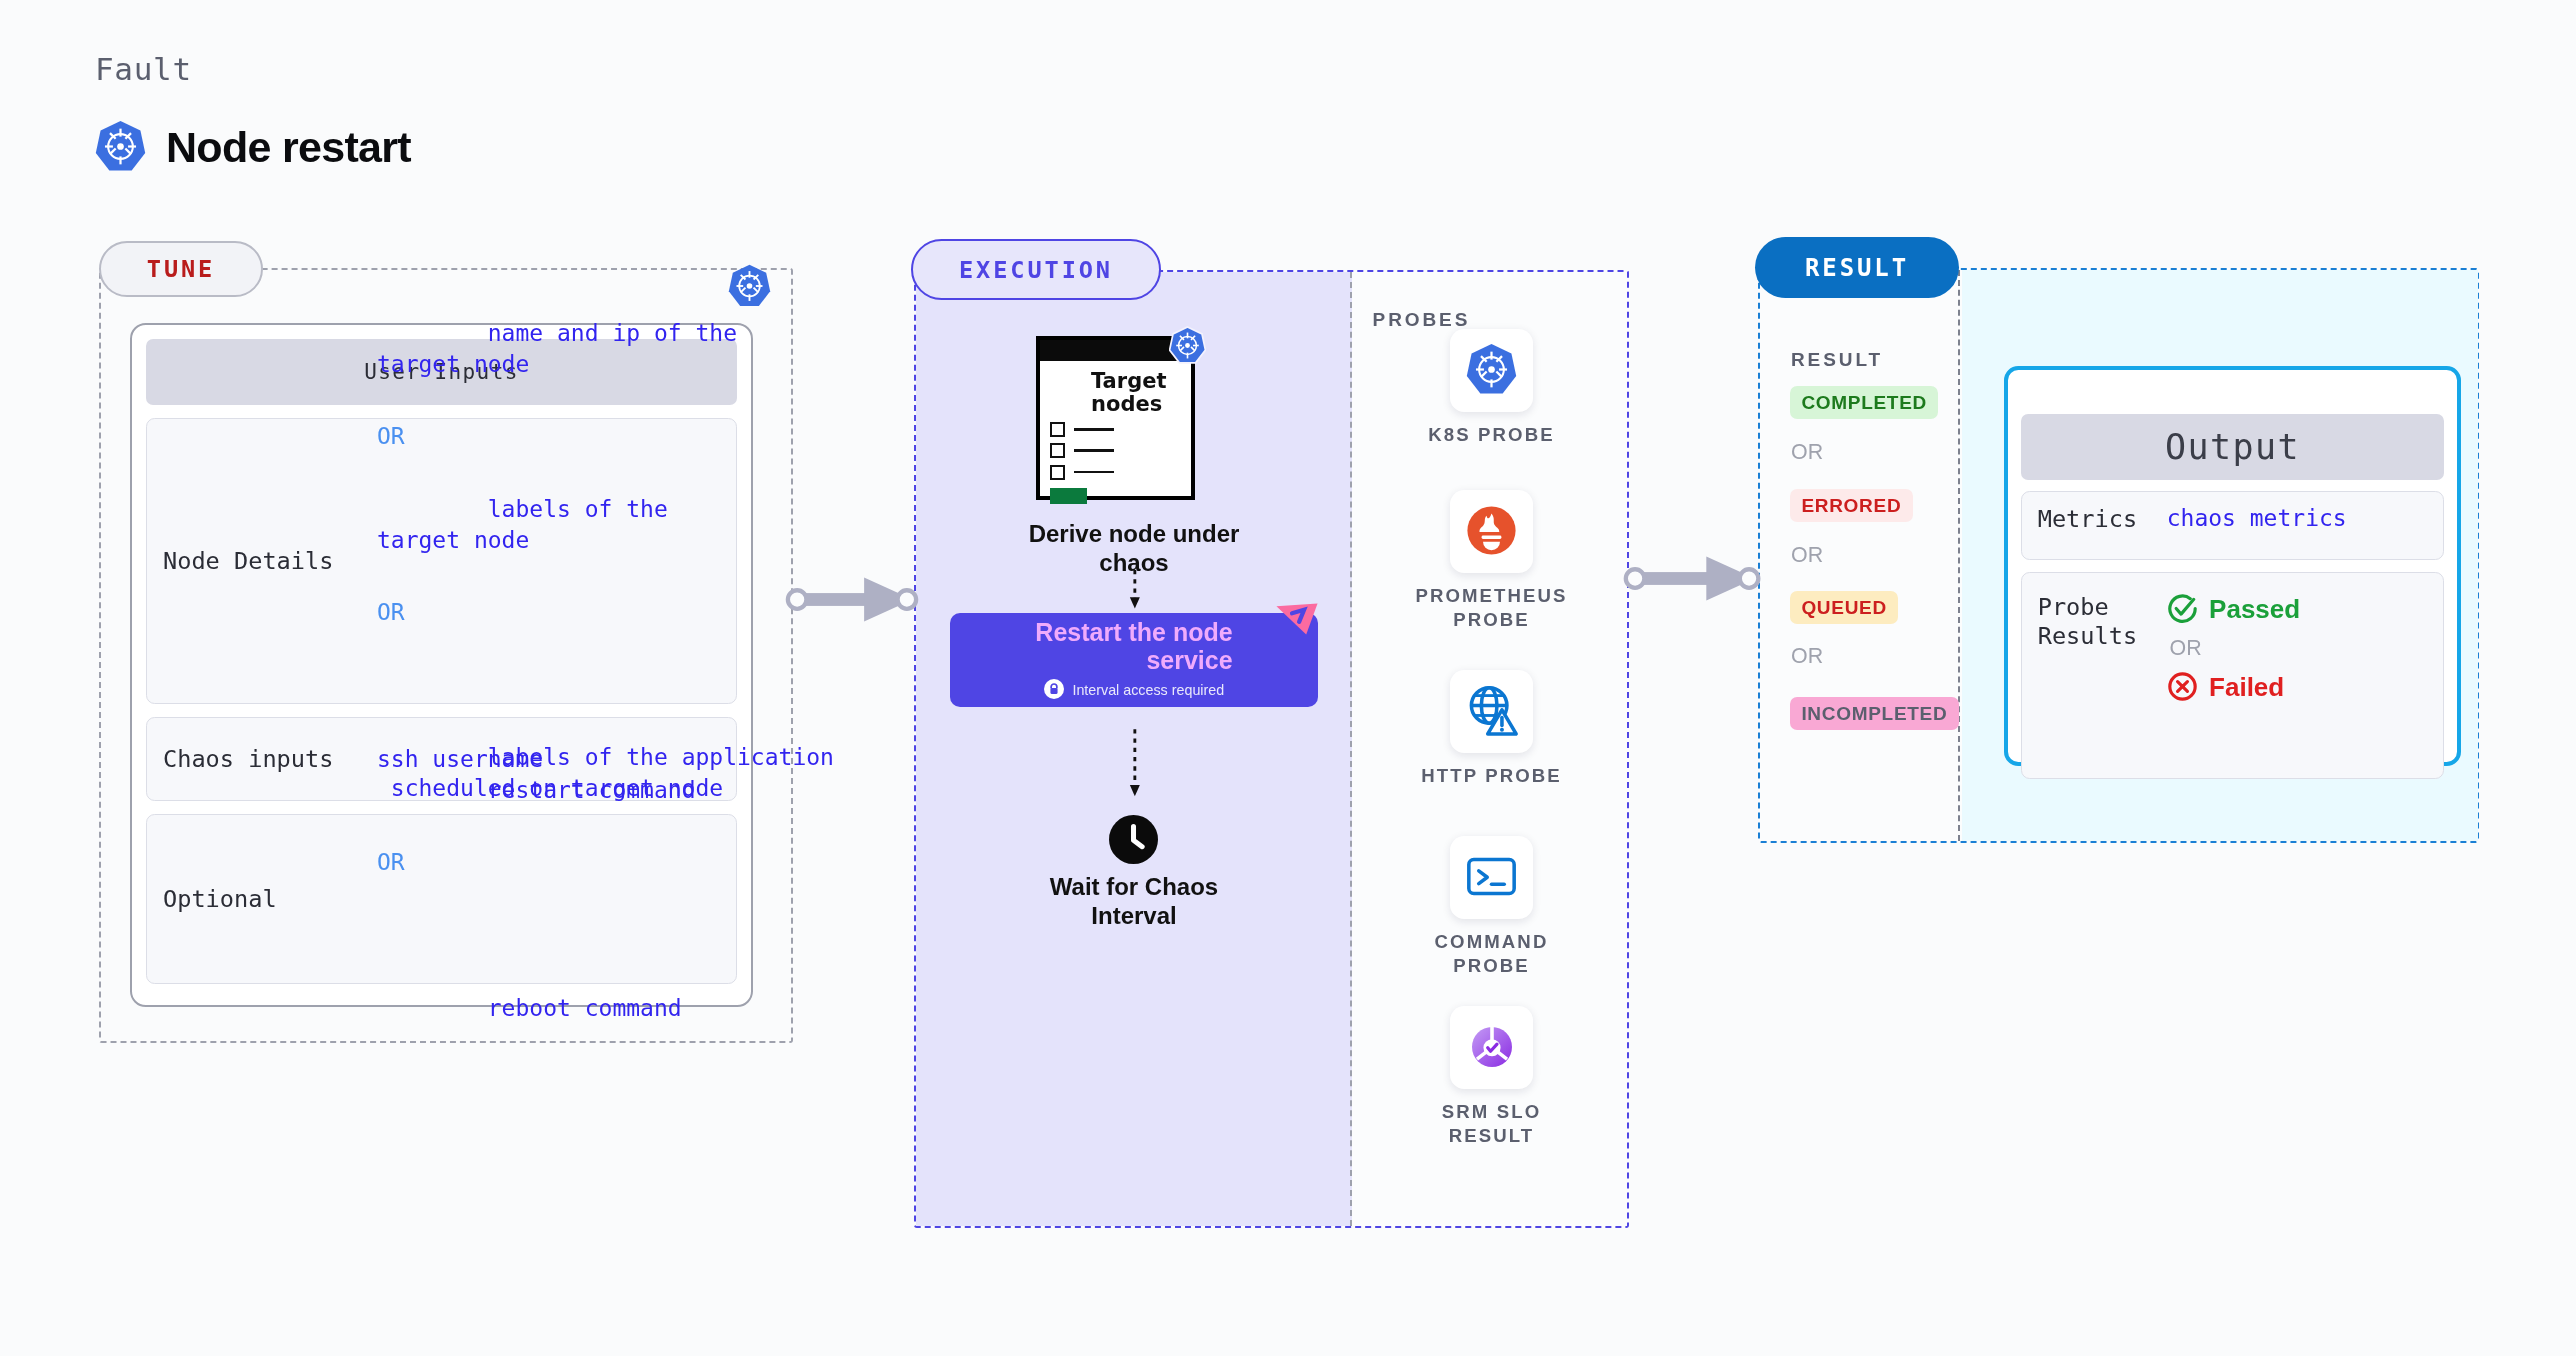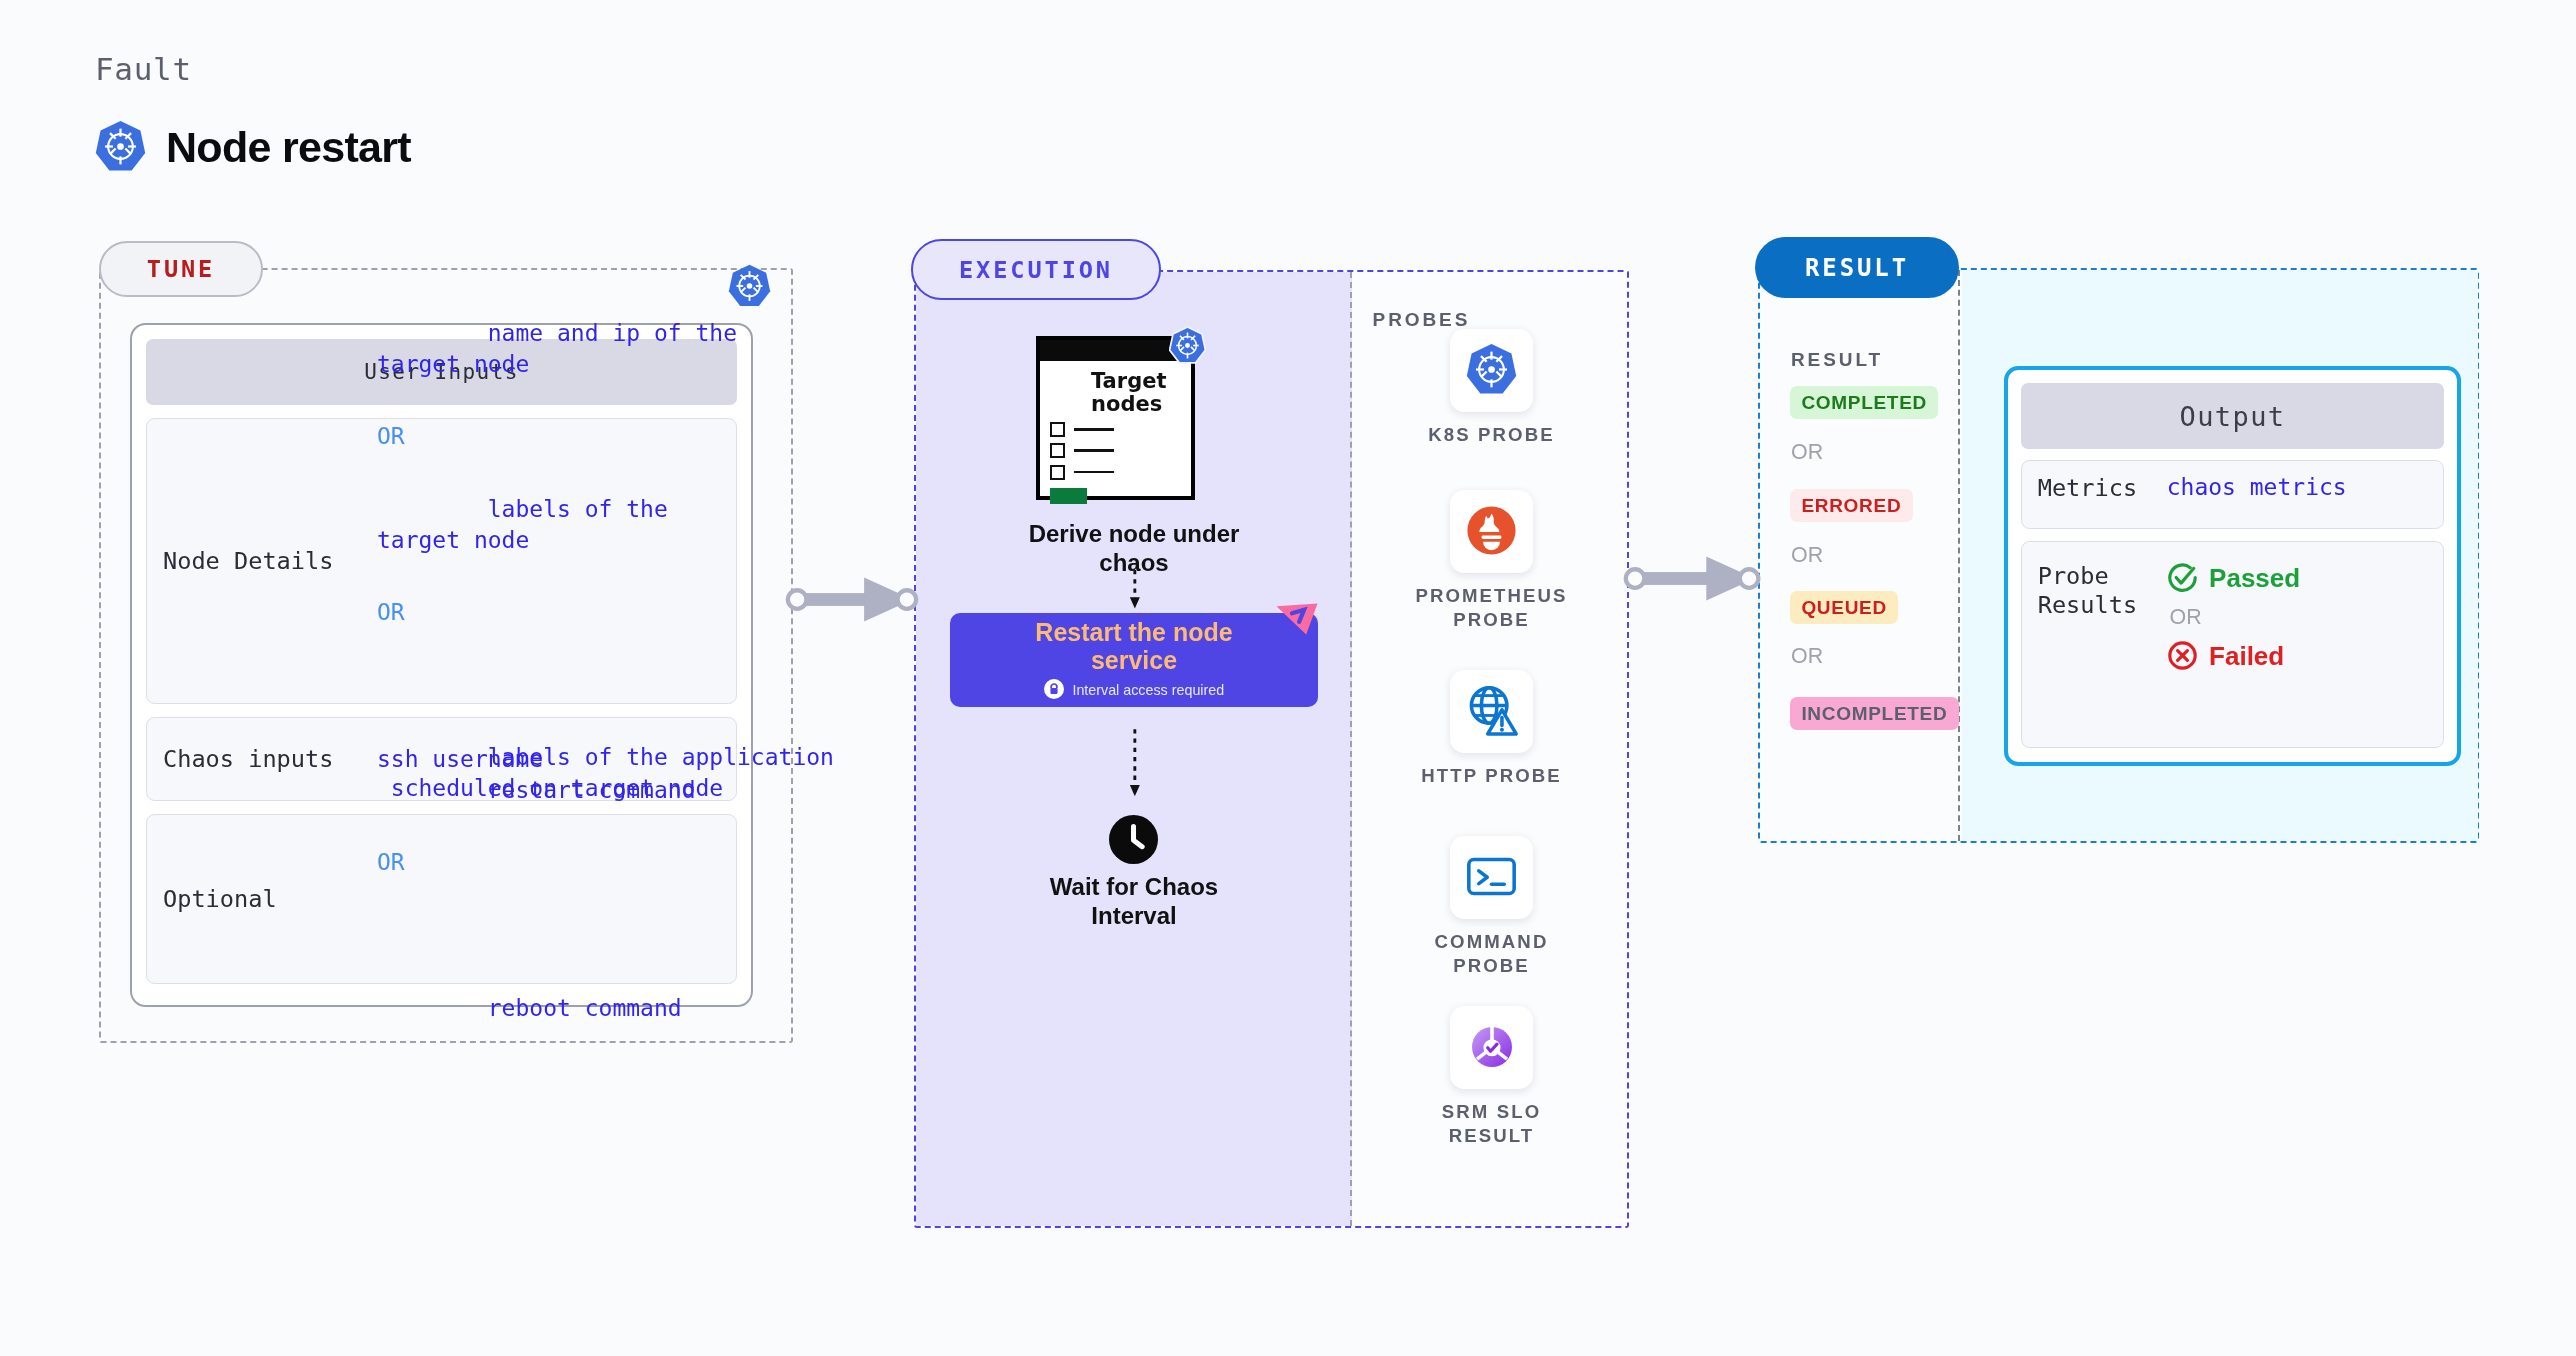--- a/index.html
+++ b/index.html
@@ -147,22 +147,22 @@
   .dotted-arrow { position: absolute; }
 
   #restart-box {
     position: absolute; left: 34px; top: 341px;
     width: 368px; height: 94px;
     background: #4f45e4; border-radius: 10px;
     display: flex; flex-direction: column; align-items: center; justify-content: center;
     overflow: visible;
   }
   #restart-title {
-    font-size: 25px; font-weight: bold; color: #fdba74;
-    text-align: center; line-height: 1.1; padding: 0 21.4px;
+    font-size: 25px; font-weight: bold; color: #f0abfc;
+    text-align: right; line-height: 1.1; padding: 0 21.4px;
   }
   #restart-priv { display: flex; align-items: center; gap: 8.6px; margin-top: 5px; }
   #restart-priv-text { font-size: 14.3px; color: #e9e8fb; }
   #ribbon { position: absolute; right: -1.4px; top: -11.4px; }
 
   
   .probe-item {
     position: absolute; width: 275px;
     display: flex; flex-direction: column; align-items: center;
   }
@@ -212,21 +212,21 @@
     width: 457px; height: 400px;
     background: #ffffff;
     border: 4.3px solid #16a6e8;
     border-radius: 14.3px;
     padding: 13px;
   }
   #output-header {
     height: 66px; background: #d8d9e4; border-radius: 7.1px;
     display: flex; align-items: center; justify-content: center;
     font-family: "DejaVu Sans Mono", monospace;
-    font-size: 27px; color: #3b3e49; letter-spacing: 1.4px;
+    font-size: 35px; color: #3b3e49; letter-spacing: 1.4px; margin-top: 31px;
   }
   .out-row {
     margin-top: 11.4px; background: #f7f8fb;
     border: 1.4px solid #dcdee7; border-radius: 8.6px;
     display: flex; padding: 13px 15.7px;
   }
   .out-row .ok {
     width: 129px; flex: none;
     font-family: "DejaVu Sans Mono", monospace;
     font-size: 23.6px; color: #2b2d36; line-height: 1.25;

